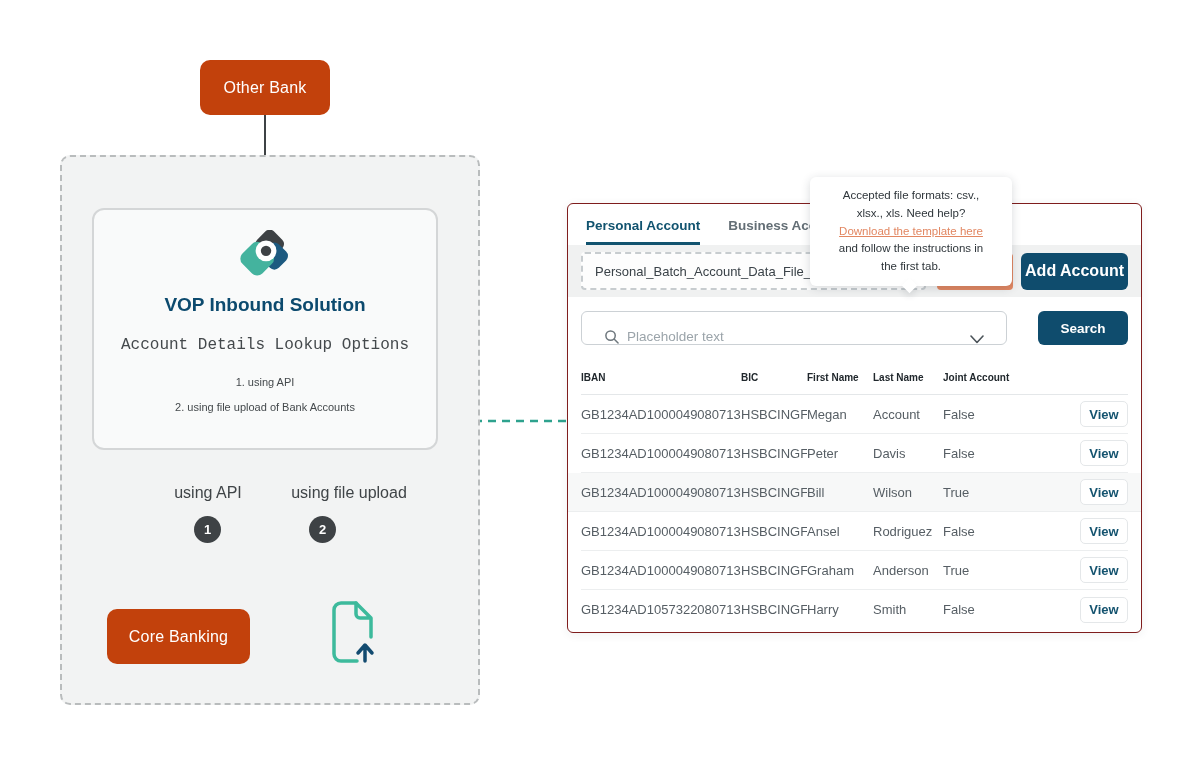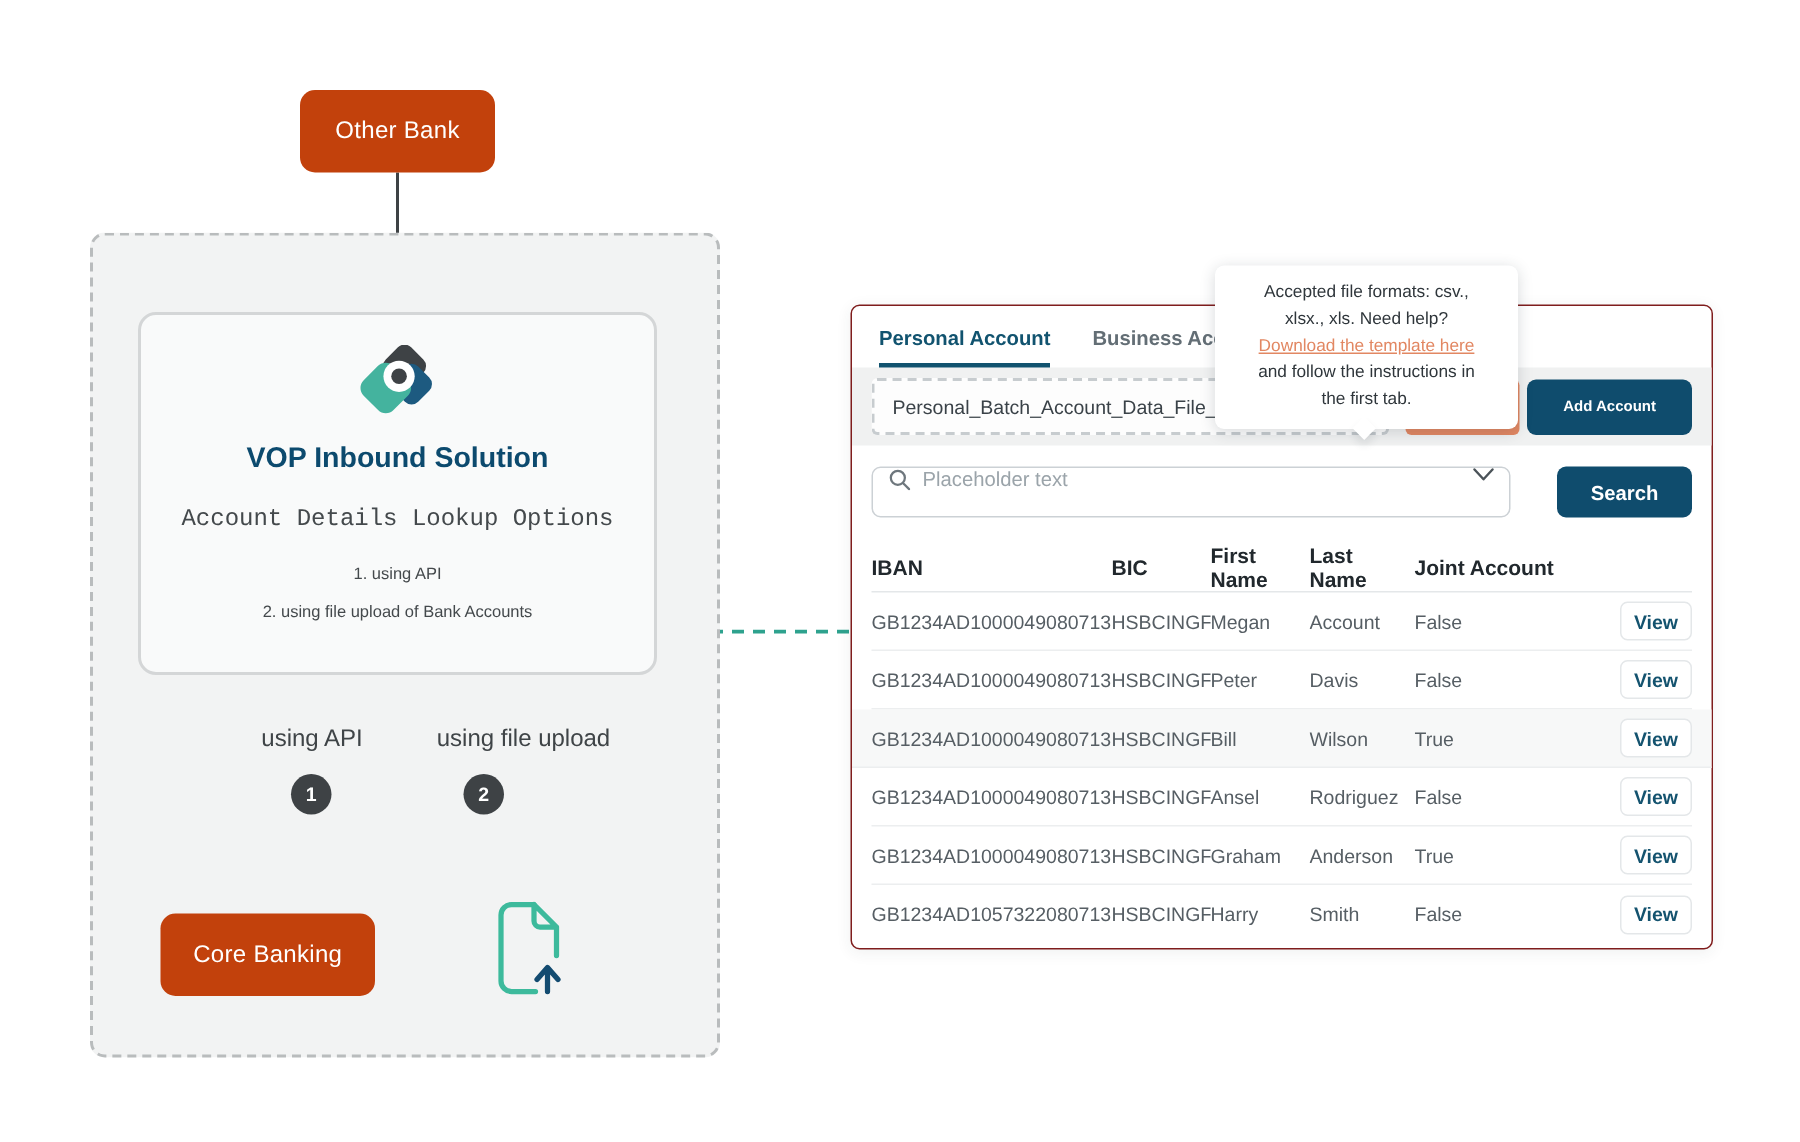--- a/index.html
+++ b/index.html
@@ -49,35 +49,35 @@
   .clear-btn { background:none; border:none; cursor:pointer; padding:2px 6px; display:flex; align-items:center; }
   .vdivider { width:1px; height:18px; background:#c9ced1; margin:0 6px; }
   .help-btn { background:none; border:none; cursor:pointer; width:22px; height:22px; border-radius:50%;
     display:flex; align-items:center; justify-content:center; }
   .help-circle { width:17px; height:17px; border:1.5px solid #3e474d; border-radius:50%; color:#3e474d;
     font-size:11px; font-weight:bold; display:flex; align-items:center; justify-content:center; }
   .upload-btn { margin-left:11px; background:#e28762; color:#fff; border:none; border-radius:4px;
     font-size:13.5px; font-weight:bold; padding:0 15px; height:37px; cursor:pointer;
     font-family:"Liberation Sans", sans-serif; }
   .add-account-btn { margin-left:auto; background:#0f4c6d; color:#fff; border:none; border-radius:6px;
-    font-size:10px; font-weight:bold; padding:0 24px; height:37px; cursor:pointer;
+    font-size:16px; font-weight:bold; padding:0 4px; height:37px; cursor:pointer;
     font-family:"Liberation Sans", sans-serif; }
 
   .search-row { display:flex; align-items:center; padding:14px 13px 12px 13px; }
   .search-input { width:426px; height:34px; border:1px solid #ccd1d5; border-radius:6px; background:#fff;
-    display:flex; align-items:flex-start; padding:0 10px; cursor:text; }
+    display:flex; align-items:flex-end; padding:0 22px; cursor:text; }
   .search-placeholder { font-size:13.5px; color:#9ba4aa; margin-left:8px; flex:1; }
   .search-btn { margin-left:auto; background:#0f4c6d; color:#fff; border:none; border-radius:6px;
     font-size:13.5px; font-weight:bold; width:90px; height:34px; cursor:pointer;
     font-family:"Liberation Sans", sans-serif; }
 
   .table { margin:4px 13px 0 13px; }
   .thead, .trow { display:grid; grid-template-columns:160px 66px 66px 70px 1fr 48px; align-items:center; }
   .thead { height:34px; border-bottom:1px solid #e4e7e9; }
-  .th { font-size:14px; font-weight:bold; color:#21282d; }
+  .th { font-size:10px; font-weight:bold; color:#21282d; }
   .trow { height:39px; border-bottom:1px solid #eceeef; }
   .trow:last-child { border-bottom:none; }
   .trow.alt { background:#f7f8f8; margin:0 -13px; padding:0 13px; }
   .td { font-size:13px; color:#565e64; white-space:nowrap; overflow:hidden; }
   .view-btn { background:#fff; border:1px solid #e4e7e9; border-radius:5px; color:#14536f;
     font-size:13px; font-weight:bold; height:26px; width:48px; cursor:pointer;
     font-family:"Liberation Sans", sans-serif; }
 
   
   .tooltip { position:absolute; left:810px; top:177px; width:202px; background:#fff; border-radius:6px;

